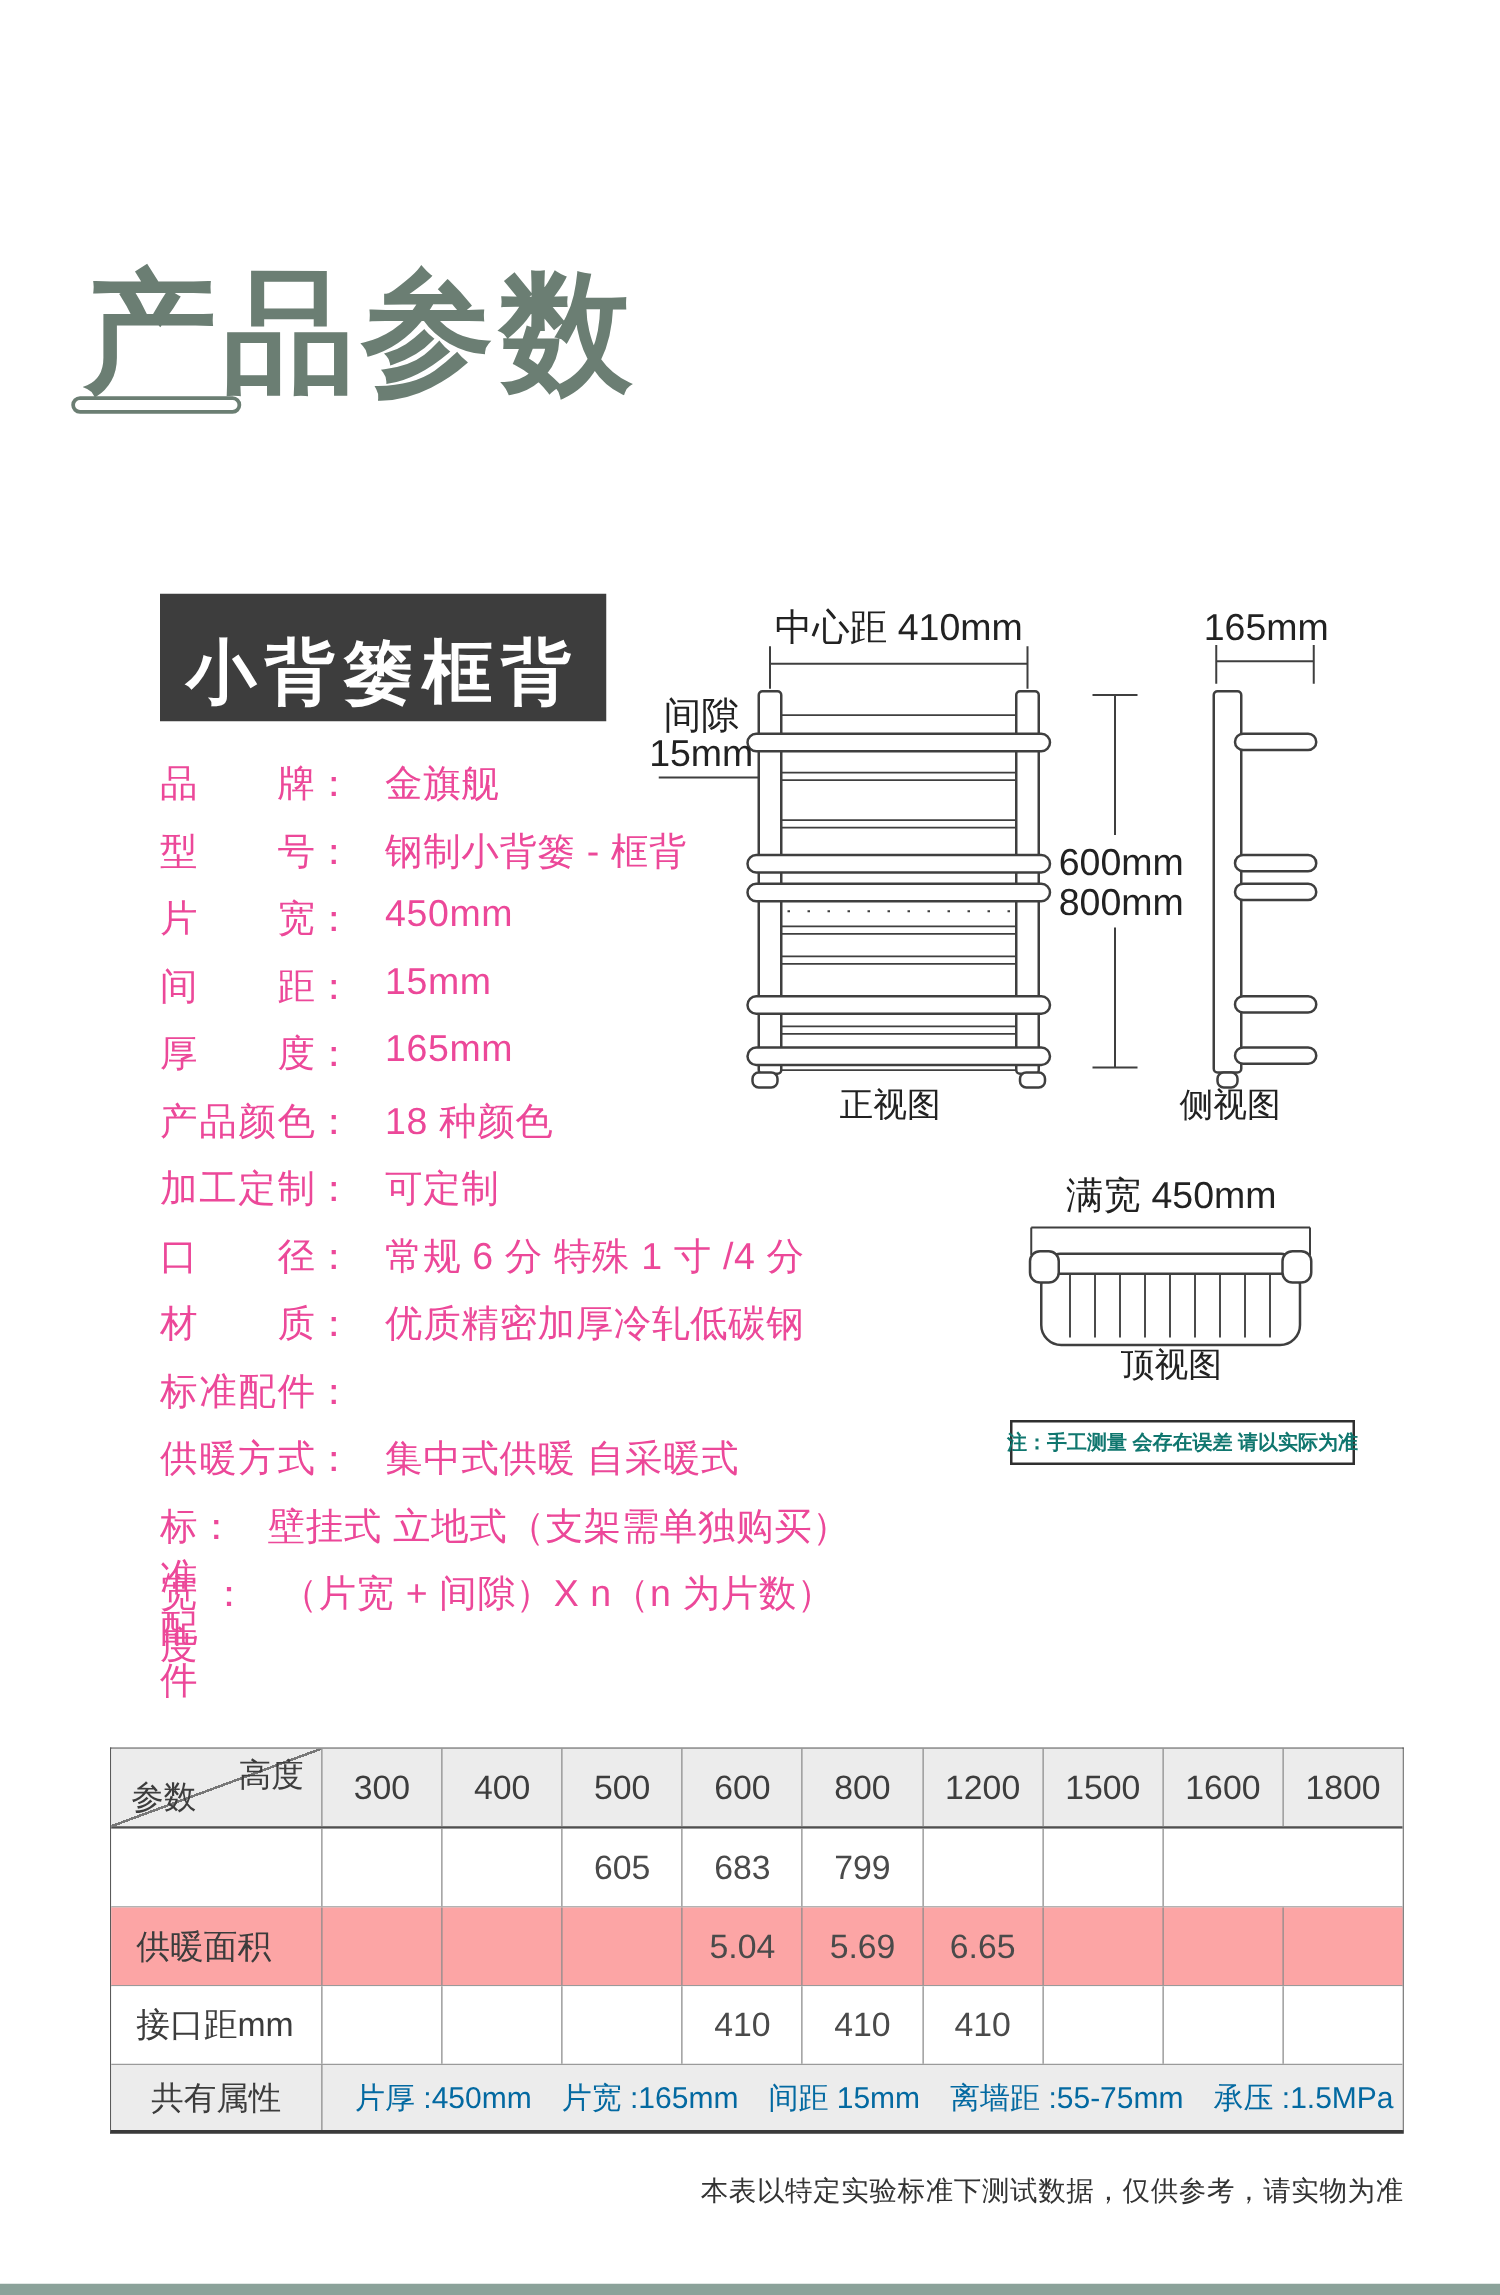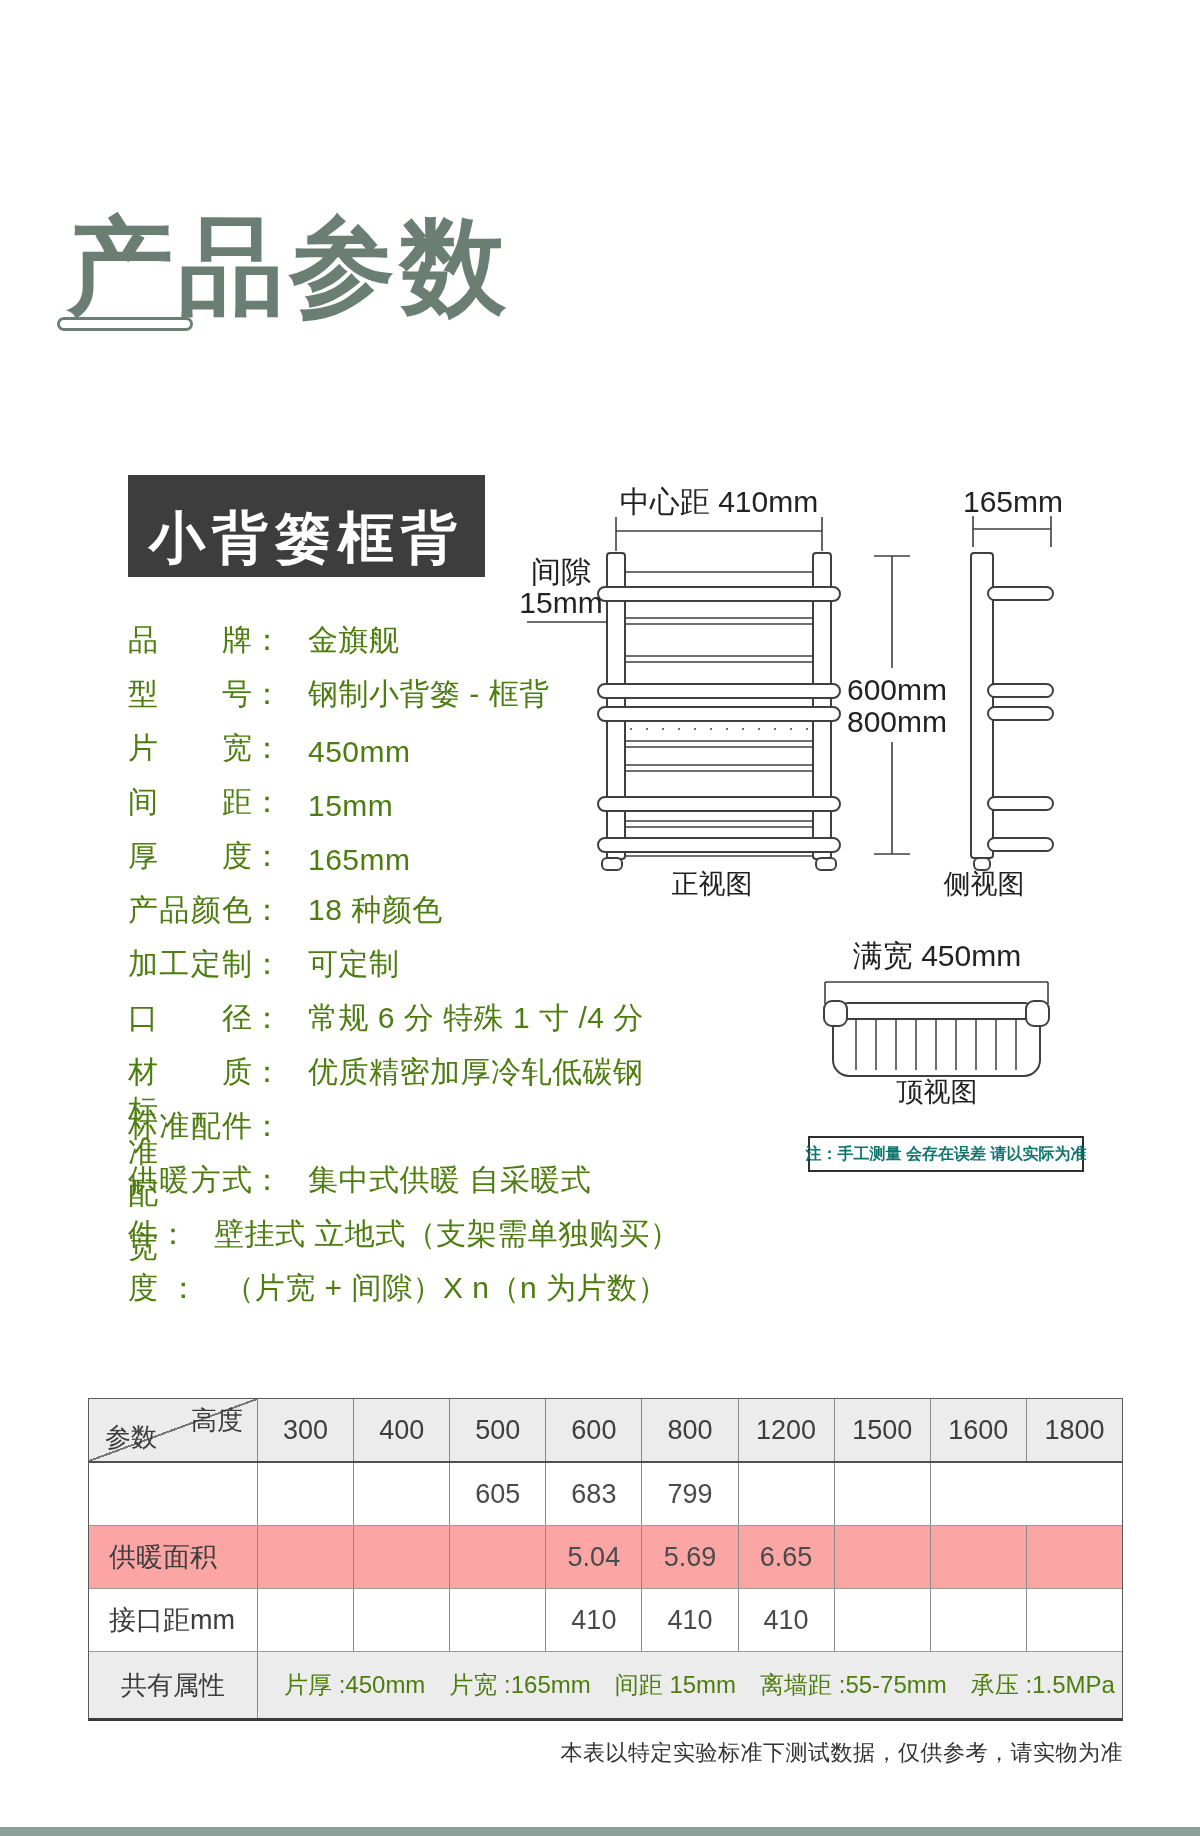--- a/index.html
+++ b/index.html
@@ -12,21 +12,21 @@
   .title-pill{position:absolute;left:57px;top:317px;width:130px;height:8px;
               border:3px solid #6b7e73;border-radius:8px;background:#fff;}
 
   
   .badge{position:absolute;left:128px;top:475px;width:357px;height:102px;background:#3d3d3d;
          display:flex;align-items:flex-end;justify-content:center;}
   .badge span{color:#ffffff;font-size:56px;font-weight:700;letter-spacing:7px;}
 
   
   .specs{position:absolute;left:128px;top:607px;width:540px;}
-  .spec-row{height:54px;display:flex;align-items:flex-end;font-size:30px;font-weight:500;color:#4d7c0f;}
+  .spec-row{height:54px;display:flex;align-items:flex-start;font-size:30px;font-weight:500;color:#ec4899;}
   .spec-label{display:inline-block;width:124px;text-align:justify;text-align-last:justify;}
   .spec-colon{display:inline-block;}
   .spec-value{margin-left:26px;white-space:nowrap;letter-spacing:0.5px;}
 
   
   .diagram-svg{position:absolute;left:430px;top:460px;}
   .diagram-svg text{font-family:"Liberation Sans","DejaVu Sans",sans-serif;fill:#222222;font-weight:500;}
   .dimtext{font-size:30px;}
   .captext{font-size:27px;}
   .note-box{position:absolute;left:808px;top:1136px;width:272px;height:32px;border:2px solid #2f2f2f;
@@ -44,25 +44,25 @@
   .thead .cell{color:#3d3d3d;}
   .corner{position:relative;justify-content:stretch;
           background:linear-gradient(to bottom right,transparent calc(50% - 1px),#777 calc(50% - 1px),#777 calc(50% + 1px),transparent calc(50% + 1px));}
   .corner-top{position:absolute;top:4px;right:14px;font-size:26px;}
   .corner-bottom{position:absolute;bottom:6px;left:16px;font-size:26px;}
   .tdata{height:62px;background:#ffffff;border-bottom:1px solid #9a9a9a;}
   .tdata.striped{background:#fca5a5;}
   .tdata .label-cell{justify-content:flex-start;padding-left:20px;color:#3c3c3c;}
   .row-bold .label-cell{font-weight:700;}
   .tdata:last-of-type{border-bottom:2px solid #3a3a3a;}
-  .tfoot{display:grid;grid-template-columns:168px 1fr;height:66px;background:#ececec;}
+  .tfoot{display:grid;grid-template-columns:168px 1fr;height:52px;background:#ececec;}
   .tfoot .cell{border-left:none;display:flex;align-items:center;justify-content:center;
                font-size:26px;color:#3c3c3c;box-sizing:border-box;}
   .tfoot .fvalue{border-left:1px solid #8a8a8a;justify-content:flex-start;padding-left:26px;
-                 font-size:24px;color:#4d7c0f;white-space:nowrap;}
+                 font-size:24px;color:#0369a1;white-space:nowrap;}
 
   .bottom-note{position:absolute;top:1738px;right:77px;font-size:22px;font-weight:500;color:#333333;
                letter-spacing:0.5px;}
 
   
   .bottom-bar{position:absolute;left:0;bottom:0;width:100%;height:9px;background:#8ba29a;}
 </style>
 </head>
 <body>
 

